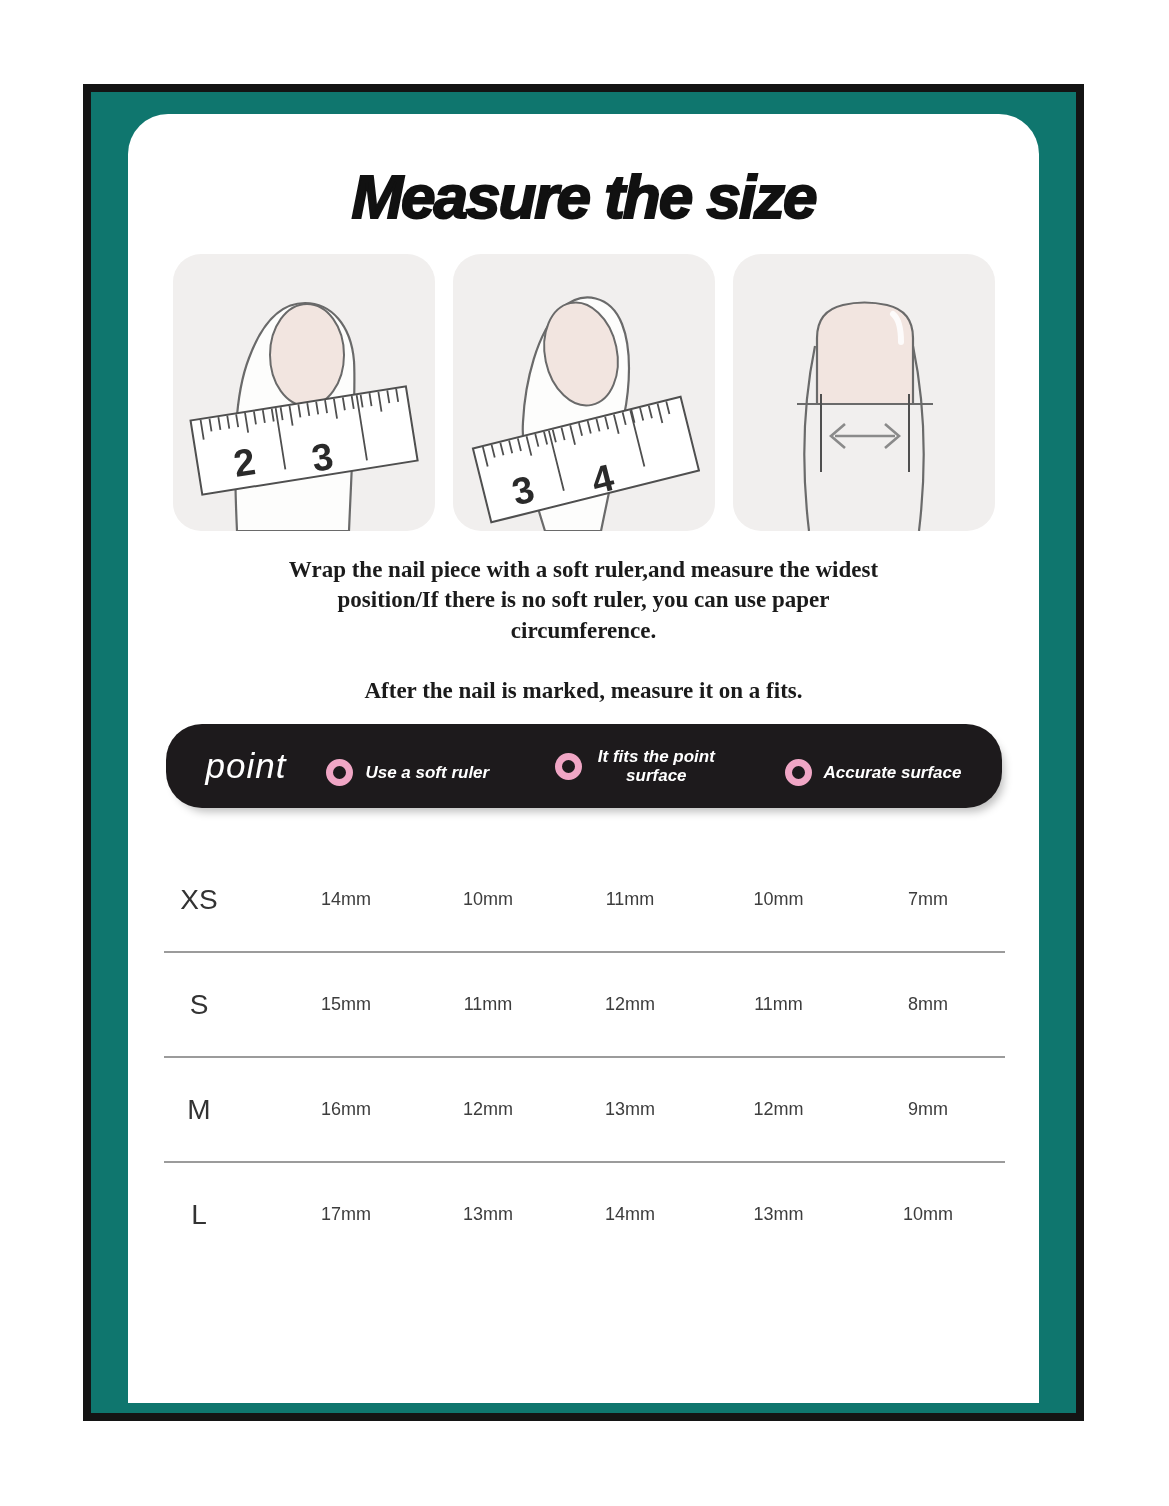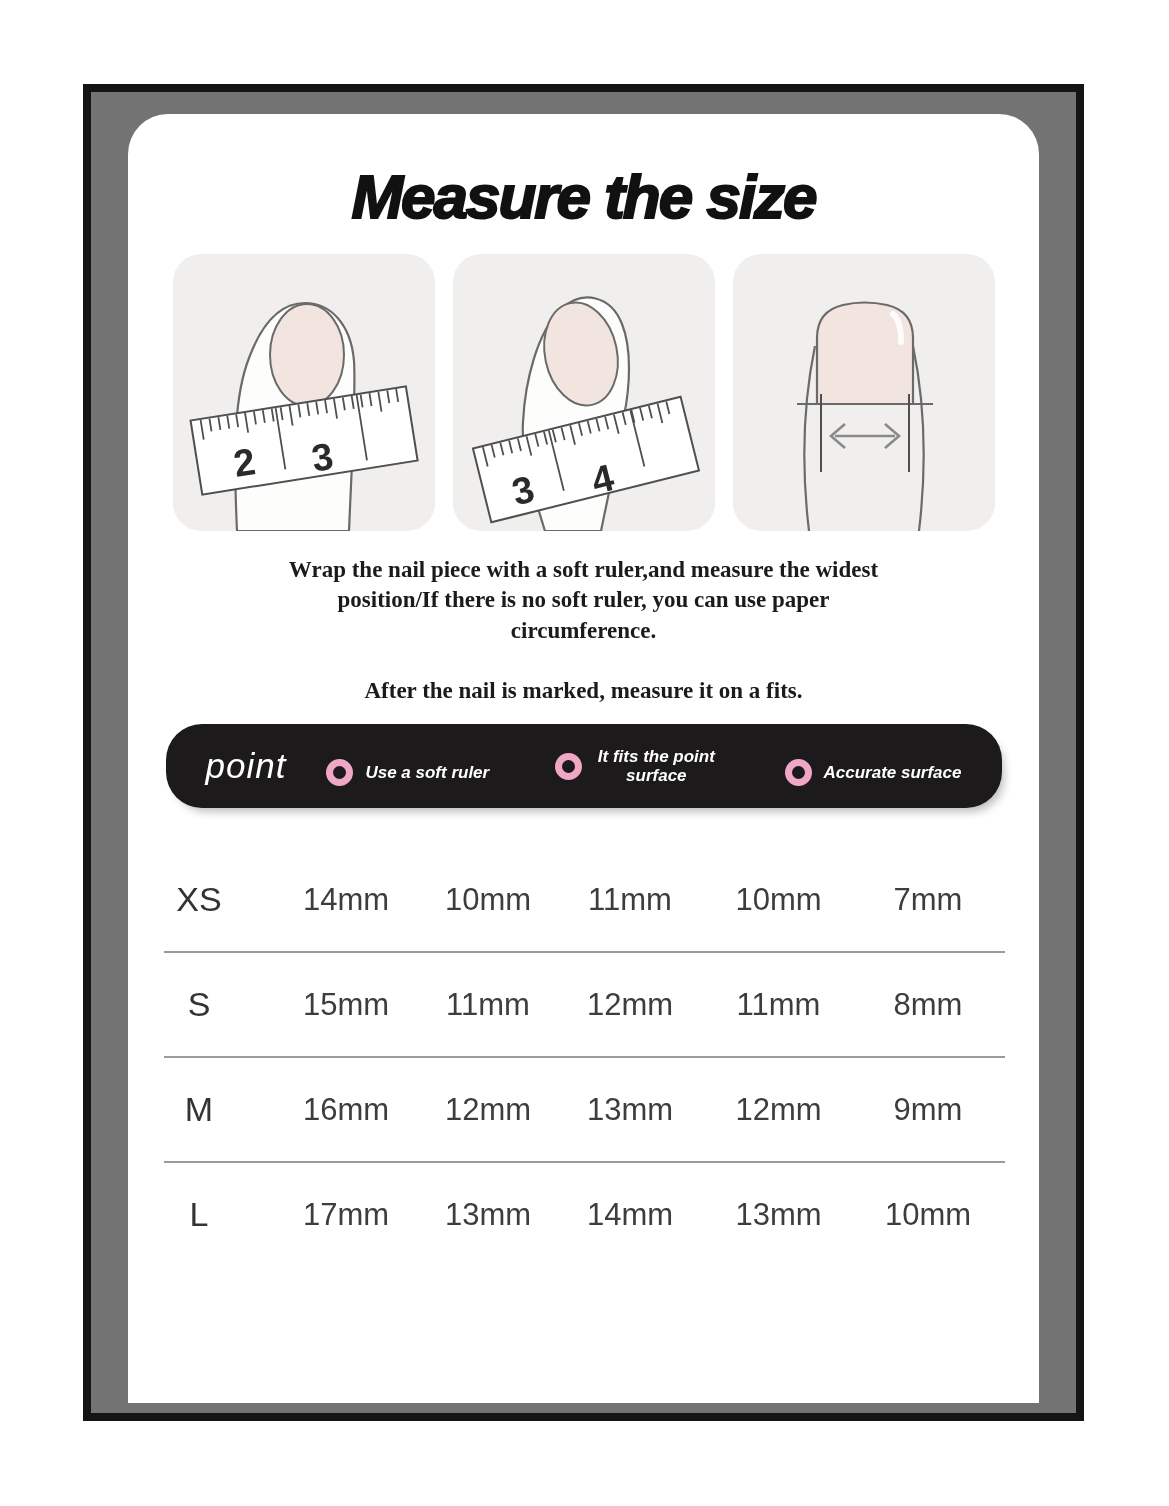--- a/index.html
+++ b/index.html
@@ -1,19 +1,19 @@
 <!DOCTYPE html>
 <html><head>
 <meta charset="utf-8">
 <style>
   html,body{margin:0;padding:0;background:#ffffff;}
   .page{position:relative;width:1169px;height:1506px;background:#ffffff;overflow:hidden;
         font-family:"Liberation Sans",sans-serif;}
   .frame{position:absolute;left:83px;top:84px;width:1001px;height:1337px;box-sizing:border-box;
-         border:8px solid #141414;background:#737373;padding:22px 37px 10px 37px;}
+         border:8px solid #141414;background:#0f766e;padding:22px 37px 10px 37px;}
   .inner{width:100%;height:100%;background:#ffffff;border-radius:40px 40px 0 0;overflow:hidden;}
 
   .title{margin-top:52px;text-align:center;font-size:62px;line-height:1.0;color:#111;
          font-style:italic;font-weight:700;letter-spacing:-2px;-webkit-text-stroke:2px #111;}
   .subtitle{margin-top:26px;text-align:center;font-family:"Liberation Serif",serif;
             font-weight:700;font-size:24px;color:#161616;}
 
   .cards{margin-top:26px;display:flex;justify-content:center;gap:18px;}
   .card{width:262px;height:277px;background:#f1efee;border-radius:28px;overflow:hidden;}
   .card svg{display:block;width:100%;height:100%;}
@@ -39,22 +39,22 @@
   .thead{height:88px;background:#f2f1f1;display:grid;
          grid-template-columns:142px 152px 132px 152px 145px 188px;align-items:center;}
   .thead .th{text-align:center;font-family:"Liberation Serif",serif;font-weight:700;
              font-size:22px;color:#141414;}
   .thead .th.size{font-size:32px;}
   .thead .th.index span{display:inline-block;max-width:70px;text-align:left;}
   .thead .th:last-child,.trow .td:last-child{padding-right:34px;}
 
   .trow{height:103px;display:grid;grid-template-columns:142px 152px 132px 152px 145px 188px;
         align-items:center;}
-  .trow .td{text-align:center;font-size:31px;color:#3d3d3d;}
-  .trow .td.size{font-size:34px;color:#333;}
+  .trow .td{text-align:center;font-size:18px;color:#3d3d3d;}
+  .trow .td.size{font-size:28px;color:#333;}
   .sep{border-top:2px solid #9b9b9b;margin:0 34px 0 36px;height:0;}
 </style>
 </head>
 <body>
 
 <div class="page">
   <div class="frame">
     <div class="inner">
 
       <div class="title">Measure the size</div>

